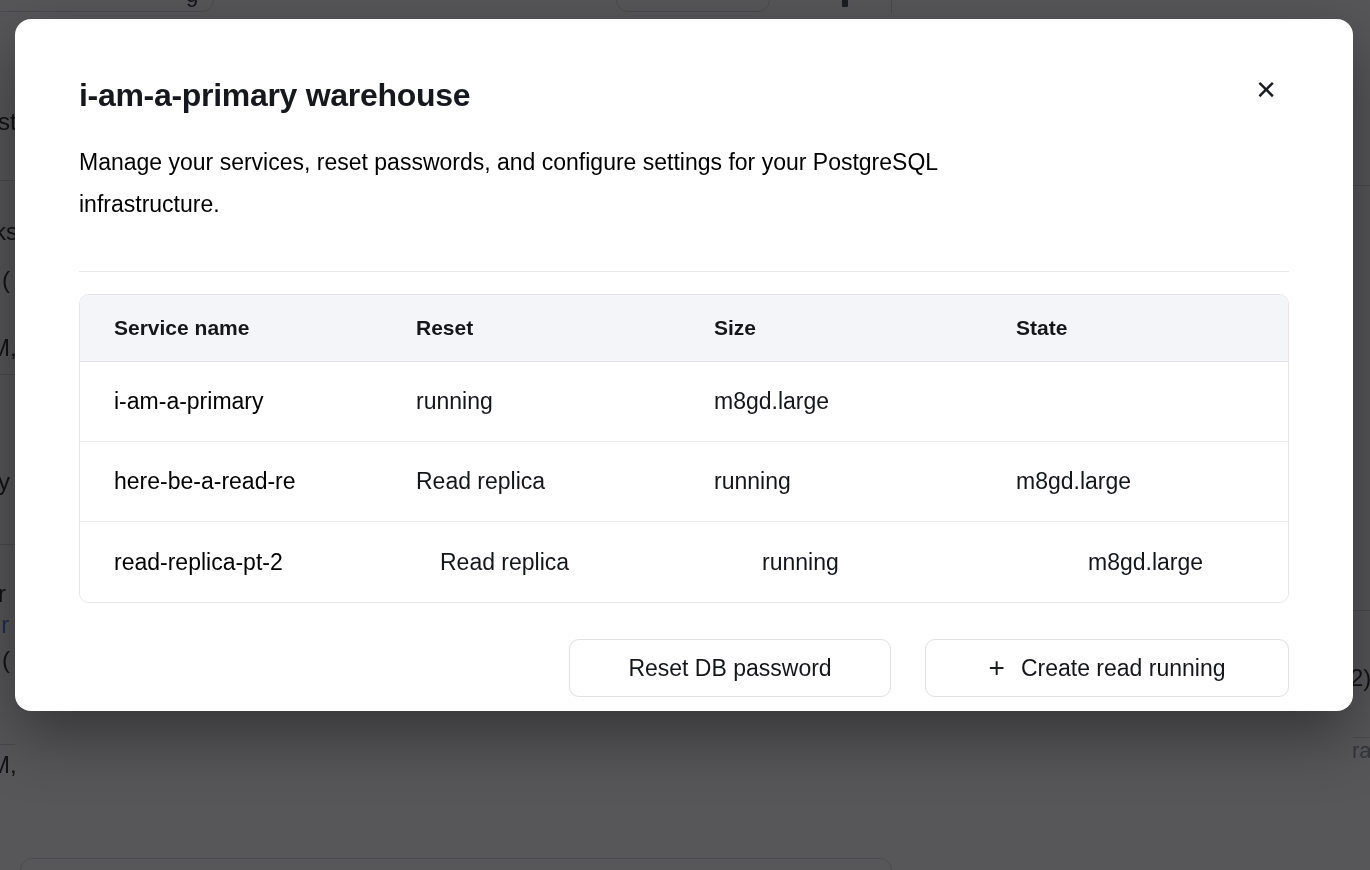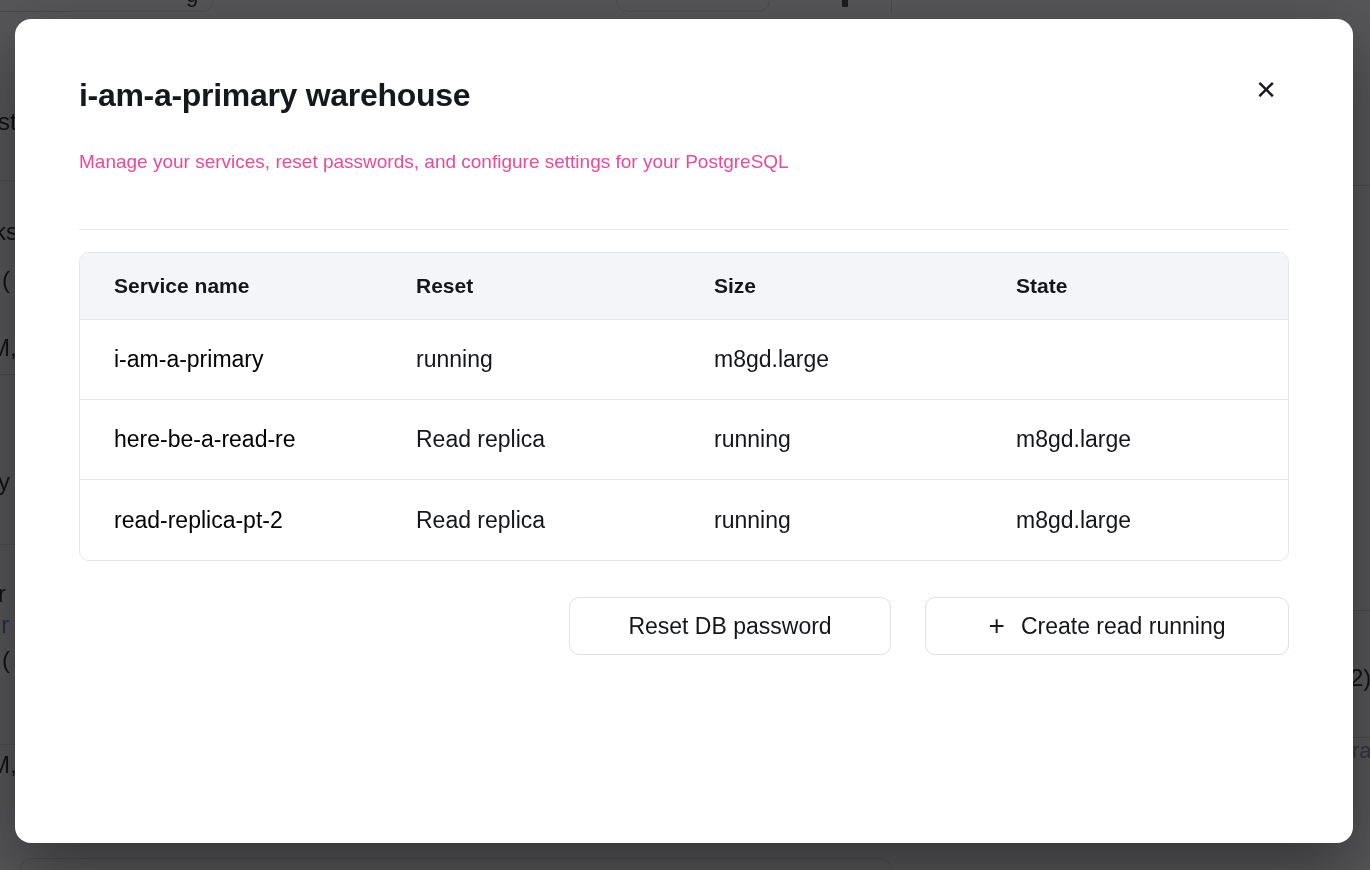--- a/index.html
+++ b/index.html
@@ -37,21 +37,21 @@
   
   .overlay {
     position: absolute; inset: 0; z-index: 5;
     background: rgba(15, 16, 18, 0.70);
   }
 
   
   .modal {
     position: absolute; z-index: 10;
     left: 15px; top: 19px;
-    width: 1338px; height: 824px;
+    width: 1338px; height: 692px;
     background: #ffffff;
     border-radius: 16px;
     box-shadow: 0 24px 64px rgba(0,0,0,0.40);
     padding: 56px 64px 0 64px;
   }
 
   .modal-header {
     display: flex;
     align-items: flex-start;
     justify-content: space-between;
@@ -71,23 +71,23 @@
     margin: 2px 12px 0 0;
     font-size: 26px;
     line-height: 1;
     color: #1a1c20;
     cursor: pointer;
     font-family: "Liberation Sans", sans-serif;
   }
 
   .modal-desc {
     margin-top: 26px;
-    font-size: 19px;
+    font-size: 23px;
     line-height: 42px;
-    color: #ec4899;
+    color: #000000;
   }
 
   .divider {
     margin-top: 46px;
     border: none;
     border-top: 1px solid #e8eaed;
   }
 
   .section-heading {
     margin: 44px 0 0 0;
@@ -112,21 +112,21 @@
     background: #f4f5f8;
     border-bottom: 1px solid #e3e5e9;
     height: 67px;
   }
   .t-head .t-cell {
     font-size: 21px;
     font-weight: 600;
     color: #14161a;
   }
   .t-body-row { height: 80px; border-bottom: 1px solid #e9ebee; background: #fff; }
-  .t-body-row:last-child { border-bottom: none; }
+  .t-body-row:last-child { border-bottom: none; gap: 24px; }
   .t-cell {
     display: flex;
     align-items: center;
     padding-left: 34px;
     font-size: 23px;
     color: #14161a;
     overflow: hidden;
   }
   .service-link {
     color: #000000;
@@ -202,20 +202,21 @@
 
 <div class="modal">
 
   <div class="modal-header">
     <h1 class="modal-title">i-am-a-primary warehouse</h1>
     <button class="close-btn">✕</button>
   </div>
 
   <div class="modal-desc">
     <div>Manage your services, reset passwords, and configure settings for your PostgreSQL</div>
+    <div>infrastructure.</div>
   </div>
 
   <hr class="divider">
 
 
   <div class="services-table">
     <div class="t-row t-head">
       <div class="t-cell">Service name</div>
       <div class="t-cell">Reset</div>
       <div class="t-cell">Size</div>

